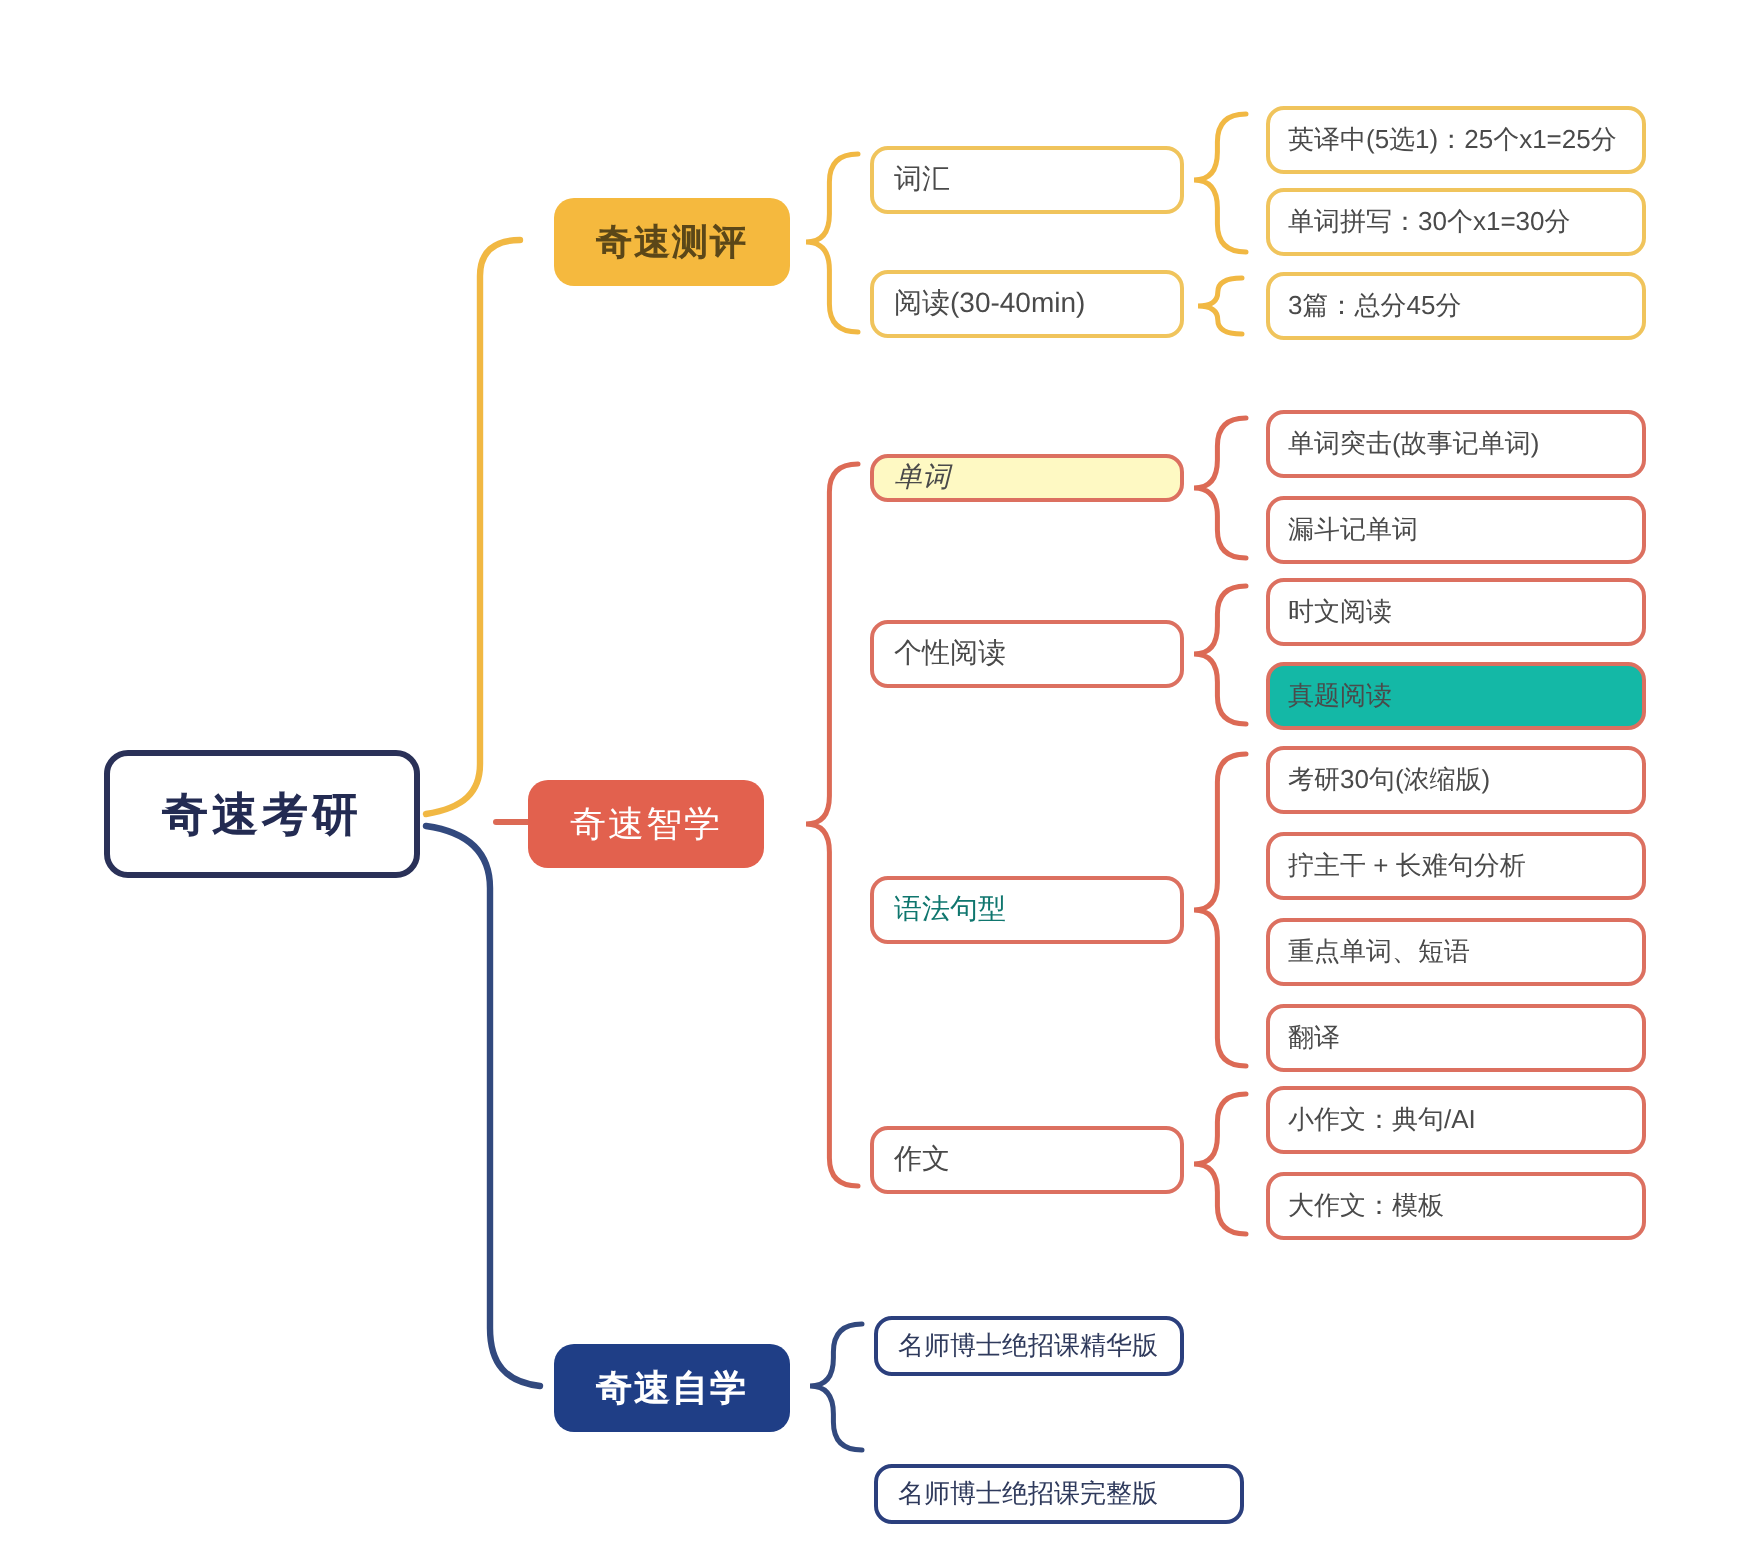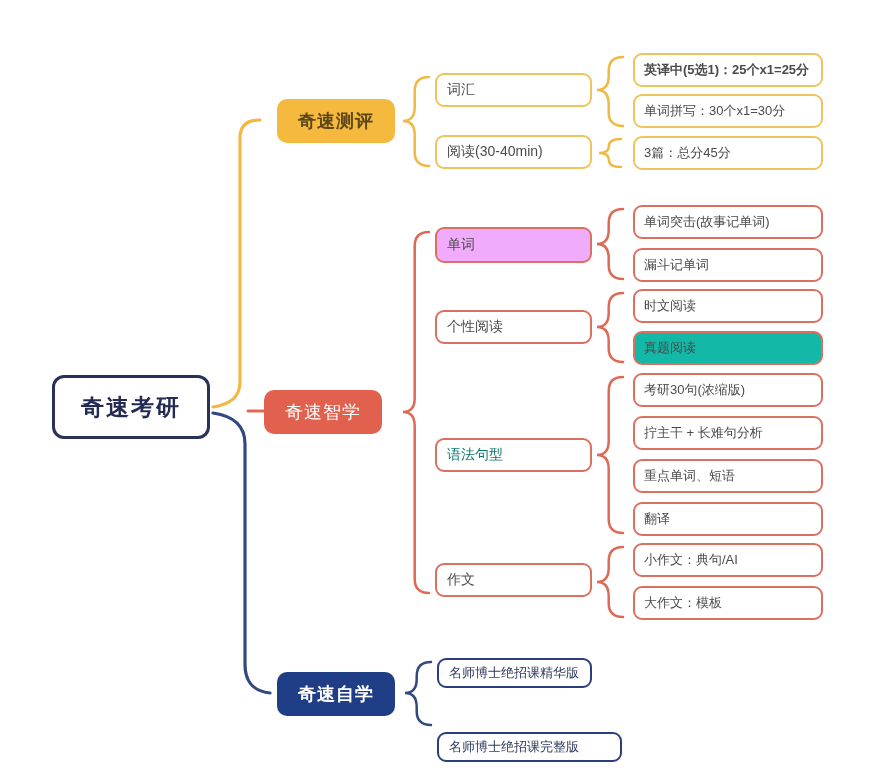--- a/index.html
+++ b/index.html
@@ -29,26 +29,26 @@
       <path d="M 623 209 Q 608.7 209 608.7 223 L 608.7 230 Q 608.7 244 597 244 Q 608.7 244 608.7 258 L 608.7 265 Q 608.7 279 623 279" fill="none" stroke="#DC6A55" stroke-width="2.5" stroke-linecap="round"></path>
       <path d="M 623 293 Q 608.7 293 608.7 307 L 608.7 313 Q 608.7 327 597 327 Q 608.7 327 608.7 341 L 608.7 348 Q 608.7 362 623 362" fill="none" stroke="#DC6A55" stroke-width="2.5" stroke-linecap="round"></path>
       <path d="M 623 377 Q 608.7 377 608.7 391 L 608.7 441 Q 608.7 455 597 455 Q 608.7 455 608.7 469 L 608.7 519 Q 608.7 533 623 533" fill="none" stroke="#DC6A55" stroke-width="2.5" stroke-linecap="round"></path>
       <path d="M 623 547 Q 608.7 547 608.7 561 L 608.7 568 Q 608.7 582 597 582 Q 608.7 582 608.7 596 L 608.7 603 Q 608.7 617 623 617" fill="none" stroke="#DC6A55" stroke-width="2.5" stroke-linecap="round"></path>
       <path d="M 431 662 Q 416.7 662 416.7 676 L 416.7 679 Q 416.7 693 405 693 Q 416.7 693 416.7 707 L 416.7 711 Q 416.7 725 431 725" fill="none" stroke="#32497E" stroke-width="2.5" stroke-linecap="round"></path>
     </svg>
   <div id="nodes">
       <div class="node center" style="left: 52px; top: 375px; width: 158px; height: 64px; border: 3.5px solid rgb(42, 49, 88); background: rgb(255, 255, 255); color: rgb(35, 43, 82); border-radius: 12px; font-size: 23px; font-weight: bold; padding: 0px; letter-spacing: 2px;">奇速考研</div>
       <div class="node center" style="left: 277px; top: 99px; width: 118px; height: 44px; border: none; background: rgb(245, 185, 62); color: rgb(91, 71, 24); border-radius: 10px; font-size: 18px; font-weight: bold; padding: 0px; letter-spacing: 1px;">奇速测评</div>
       <div class="node" style="left: 435px; top: 73px; width: 157px; height: 34px; border: 2px solid rgb(240, 196, 92); background: rgb(255, 255, 255); color: rgb(74, 74, 74); border-radius: 9px; font-size: 14px; font-weight: normal; padding: 0px 10px; letter-spacing: 0px;">词汇</div>
-      <div class="node" style="left: 633px; top: 53px; width: 190px; height: 34px; border: 2px solid rgb(240, 196, 92); background: rgb(255, 255, 255); color: rgb(74, 74, 74); border-radius: 9px; font-size: 13px; font-weight: bold; padding: 0px 9px; letter-spacing: 0px;">英译中(5选1)：25个x1=25分</div>
+      <div class="node" style="left: 633px; top: 53px; width: 190px; height: 34px; border: 2px solid rgb(240, 196, 92); background: rgb(255, 255, 255); color: rgb(74, 74, 74); border-radius: 9px; font-size: 13px; font-weight: normal; padding: 0px 9px; letter-spacing: 0px;">英译中(5选1)：25个x1=25分</div>
       <div class="node" style="left: 633px; top: 94px; width: 190px; height: 34px; border: 2px solid rgb(240, 196, 92); background: rgb(255, 255, 255); color: rgb(74, 74, 74); border-radius: 9px; font-size: 13px; font-weight: normal; padding: 0px 9px; letter-spacing: 0px;">单词拼写：30个x1=30分</div>
       <div class="node" style="left: 435px; top: 135px; width: 157px; height: 34px; border: 2px solid rgb(240, 196, 92); background: rgb(255, 255, 255); color: rgb(74, 74, 74); border-radius: 9px; font-size: 14px; font-weight: normal; padding: 0px 10px; letter-spacing: 0px;">阅读(30-40min)</div>
       <div class="node" style="left: 633px; top: 136px; width: 190px; height: 34px; border: 2px solid rgb(240, 196, 92); background: rgb(255, 255, 255); color: rgb(74, 74, 74); border-radius: 9px; font-size: 13px; font-weight: normal; padding: 0px 9px; letter-spacing: 0px;">3篇：总分45分</div>
       <div class="node center" style="left: 264px; top: 390px; width: 118px; height: 44px; border: none; background: rgb(226, 97, 78); color: rgb(255, 255, 255); border-radius: 10px; font-size: 18px; font-weight: normal; padding: 0px; letter-spacing: 1px;">奇速智学</div>
-      <div class="node" style="left: 435px; top: 227px; width: 157px; height: 36px; border: 2px solid rgb(220, 112, 96); background: #f0abfc; color: rgb(74, 74, 74); border-radius: 9px; font-size: 14px; font-weight: normal; padding: 0px 10px; letter-spacing: 0px;">单词</div>
+      <div class="node" style="left: 435px; top: 227px; width: 157px; height: 24px; border: 2px solid rgb(220, 112, 96); background: #fef9c3; color: rgb(74, 74, 74); border-radius: 9px; font-size: 14px; font-weight: normal; padding: 0px 10px; letter-spacing: 0px; font-style: italic;">单词</div>
       <div class="node" style="left: 633px; top: 205px; width: 190px; height: 34px; border: 2px solid rgb(220, 112, 96); background: rgb(255, 255, 255); color: rgb(74, 74, 74); border-radius: 9px; font-size: 13px; font-weight: normal; padding: 0px 9px; letter-spacing: 0px;">单词突击(故事记单词)</div>
       <div class="node" style="left: 633px; top: 248px; width: 190px; height: 34px; border: 2px solid rgb(220, 112, 96); background: rgb(255, 255, 255); color: rgb(74, 74, 74); border-radius: 9px; font-size: 13px; font-weight: normal; padding: 0px 9px; letter-spacing: 0px;">漏斗记单词</div>
       <div class="node" style="left: 435px; top: 310px; width: 157px; height: 34px; border: 2px solid rgb(220, 112, 96); background: rgb(255, 255, 255); color: rgb(74, 74, 74); border-radius: 9px; font-size: 14px; font-weight: normal; padding: 0px 10px; letter-spacing: 0px;">个性阅读</div>
       <div class="node" style="left: 633px; top: 289px; width: 190px; height: 34px; border: 2px solid rgb(220, 112, 96); background: rgb(255, 255, 255); color: rgb(74, 74, 74); border-radius: 9px; font-size: 13px; font-weight: normal; padding: 0px 9px; letter-spacing: 0px;">时文阅读</div>
       <div class="node" style="left: 633px; top: 331px; width: 190px; height: 34px; border: 2px solid rgb(220, 112, 96); background: #14b8a6; color: rgb(74, 74, 74); border-radius: 9px; font-size: 13px; font-weight: normal; padding: 0px 9px; letter-spacing: 0px;">真题阅读</div>
       <div class="node" style="left: 435px; top: 438px; width: 157px; height: 34px; border: 2px solid rgb(220, 112, 96); background: rgb(255, 255, 255); color: #0f766e; border-radius: 9px; font-size: 14px; font-weight: normal; padding: 0px 10px; letter-spacing: 0px;">语法句型</div>
       <div class="node" style="left: 633px; top: 373px; width: 190px; height: 34px; border: 2px solid rgb(220, 112, 96); background: rgb(255, 255, 255); color: rgb(74, 74, 74); border-radius: 9px; font-size: 13px; font-weight: normal; padding: 0px 9px; letter-spacing: 0px;">考研30句(浓缩版)</div>
       <div class="node" style="left: 633px; top: 416px; width: 190px; height: 34px; border: 2px solid rgb(220, 112, 96); background: rgb(255, 255, 255); color: rgb(74, 74, 74); border-radius: 9px; font-size: 13px; font-weight: normal; padding: 0px 9px; letter-spacing: 0px;">拧主干 + 长难句分析</div>
       <div class="node" style="left: 633px; top: 459px; width: 190px; height: 34px; border: 2px solid rgb(220, 112, 96); background: rgb(255, 255, 255); color: rgb(74, 74, 74); border-radius: 9px; font-size: 13px; font-weight: normal; padding: 0px 9px; letter-spacing: 0px;">重点单词、短语</div>
       <div class="node" style="left: 633px; top: 502px; width: 190px; height: 34px; border: 2px solid rgb(220, 112, 96); background: rgb(255, 255, 255); color: rgb(74, 74, 74); border-radius: 9px; font-size: 13px; font-weight: normal; padding: 0px 9px; letter-spacing: 0px;">翻译</div>

